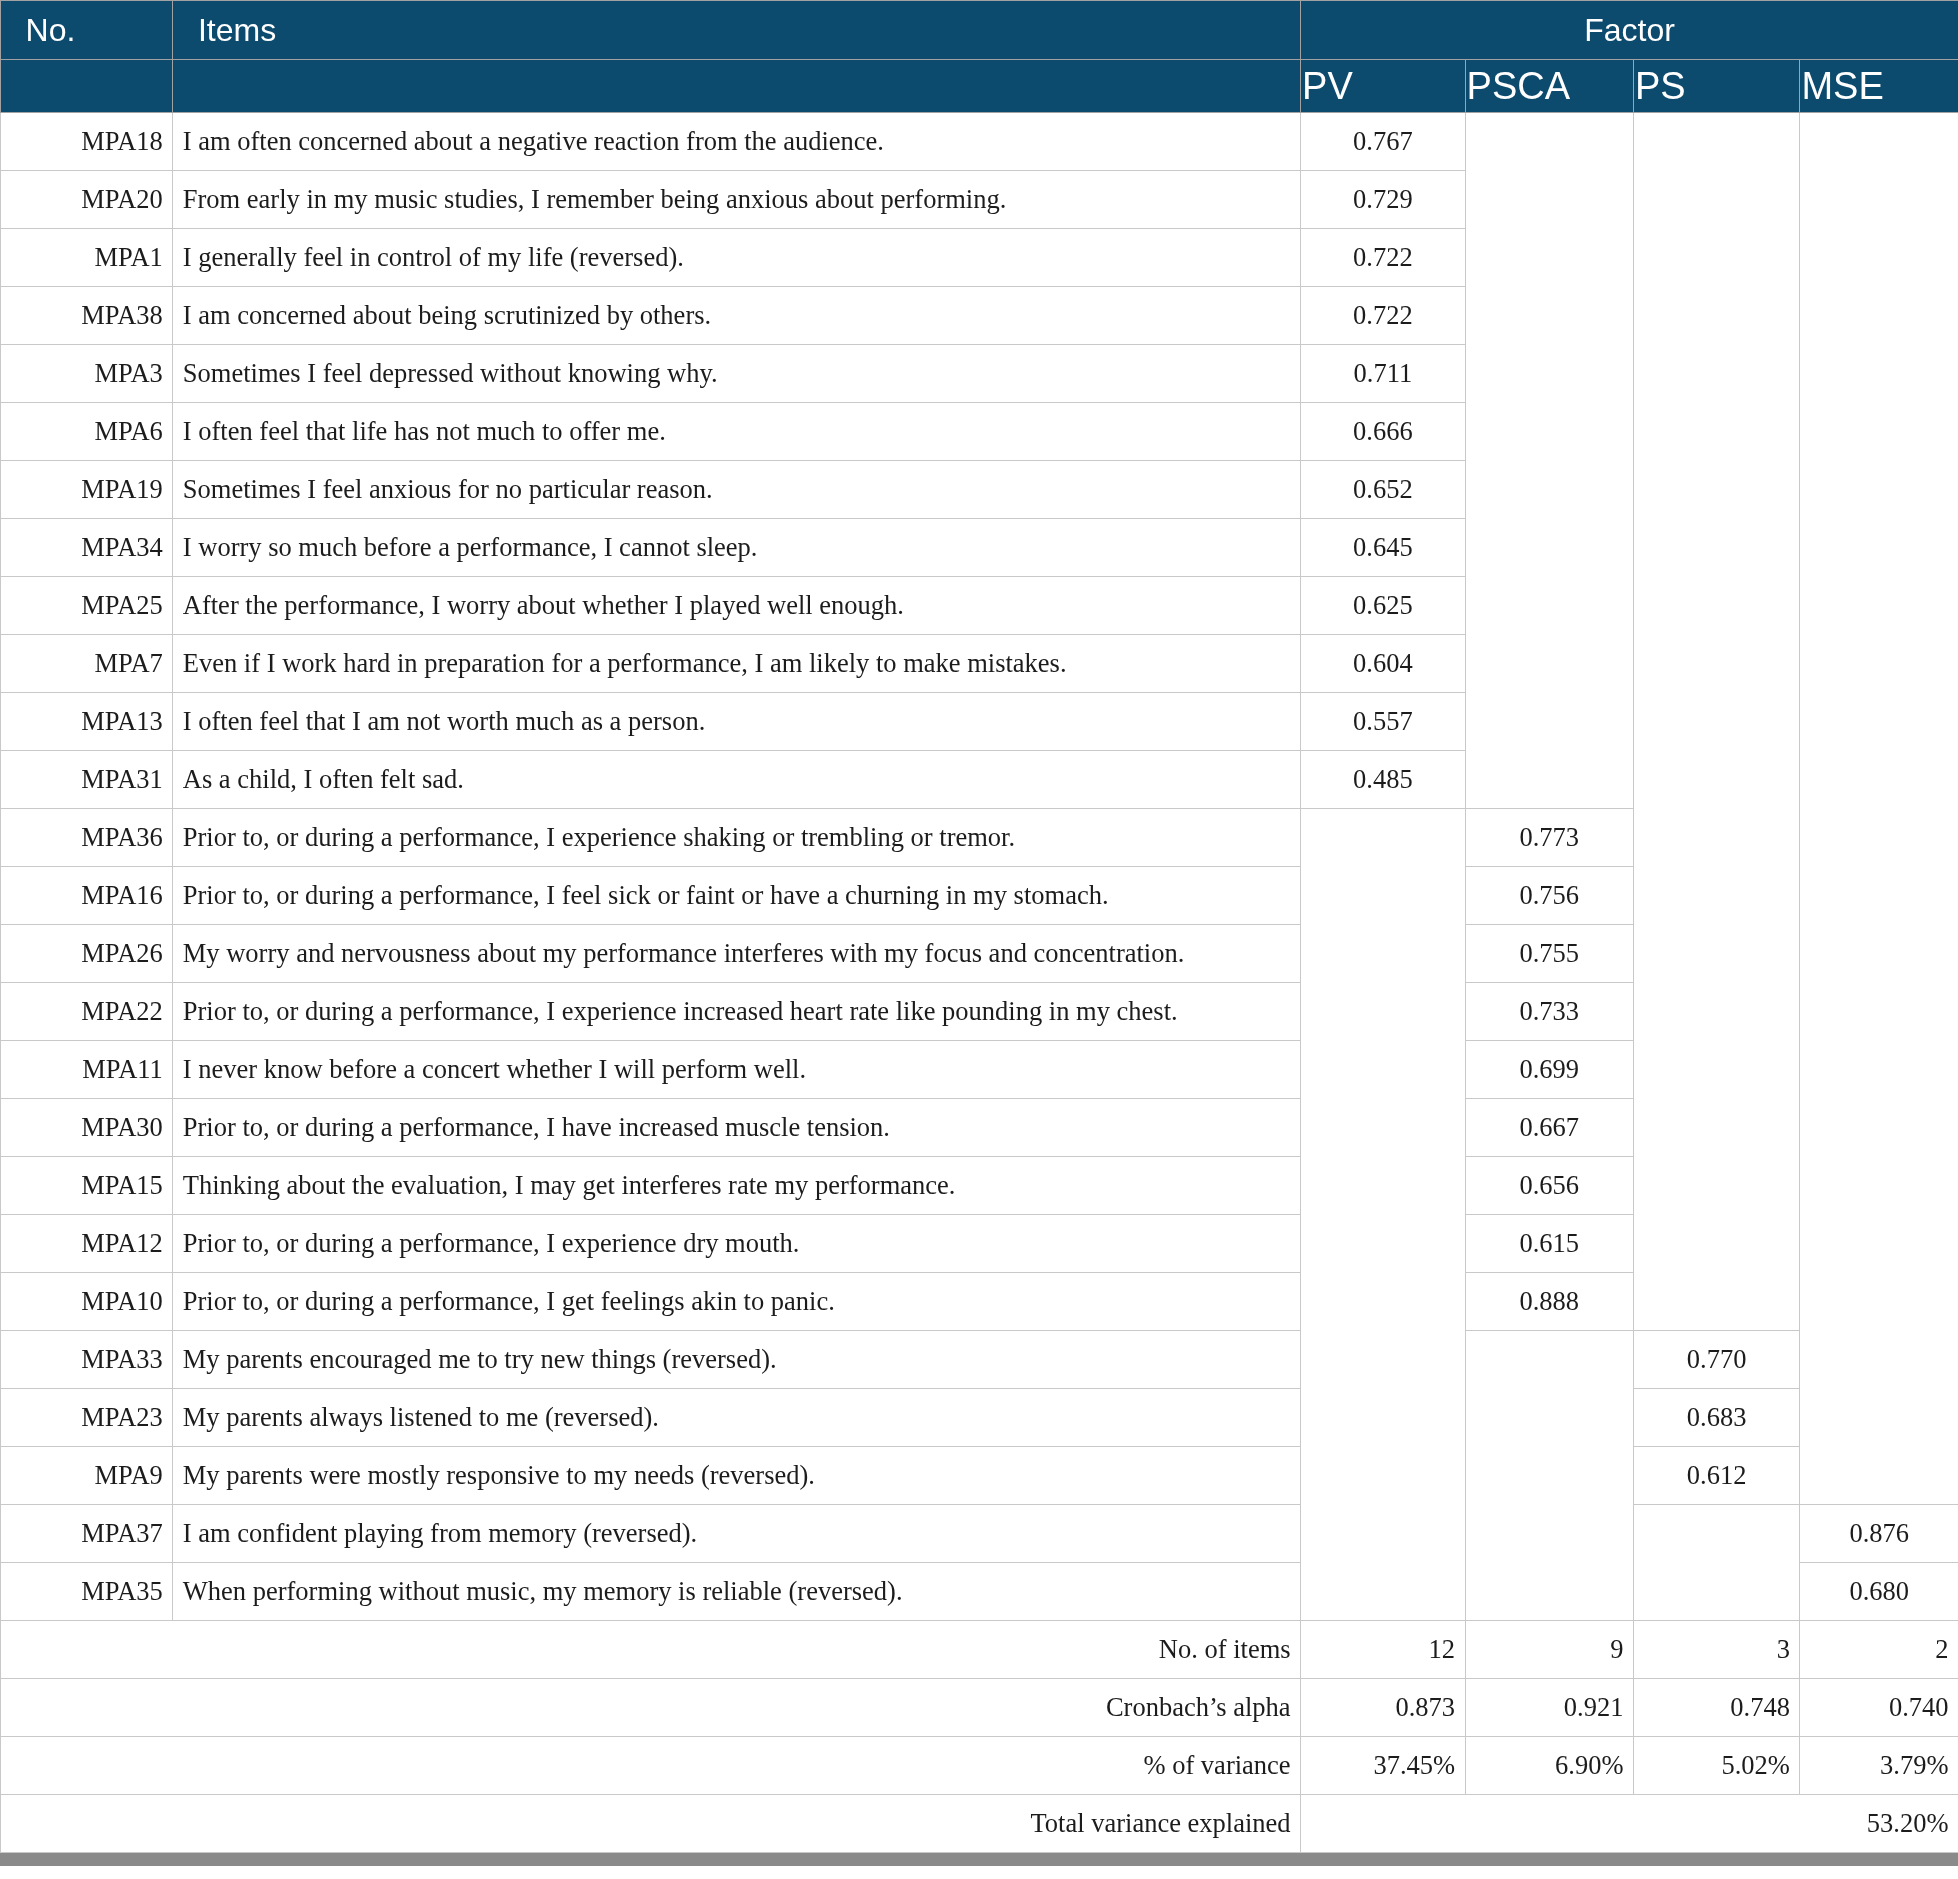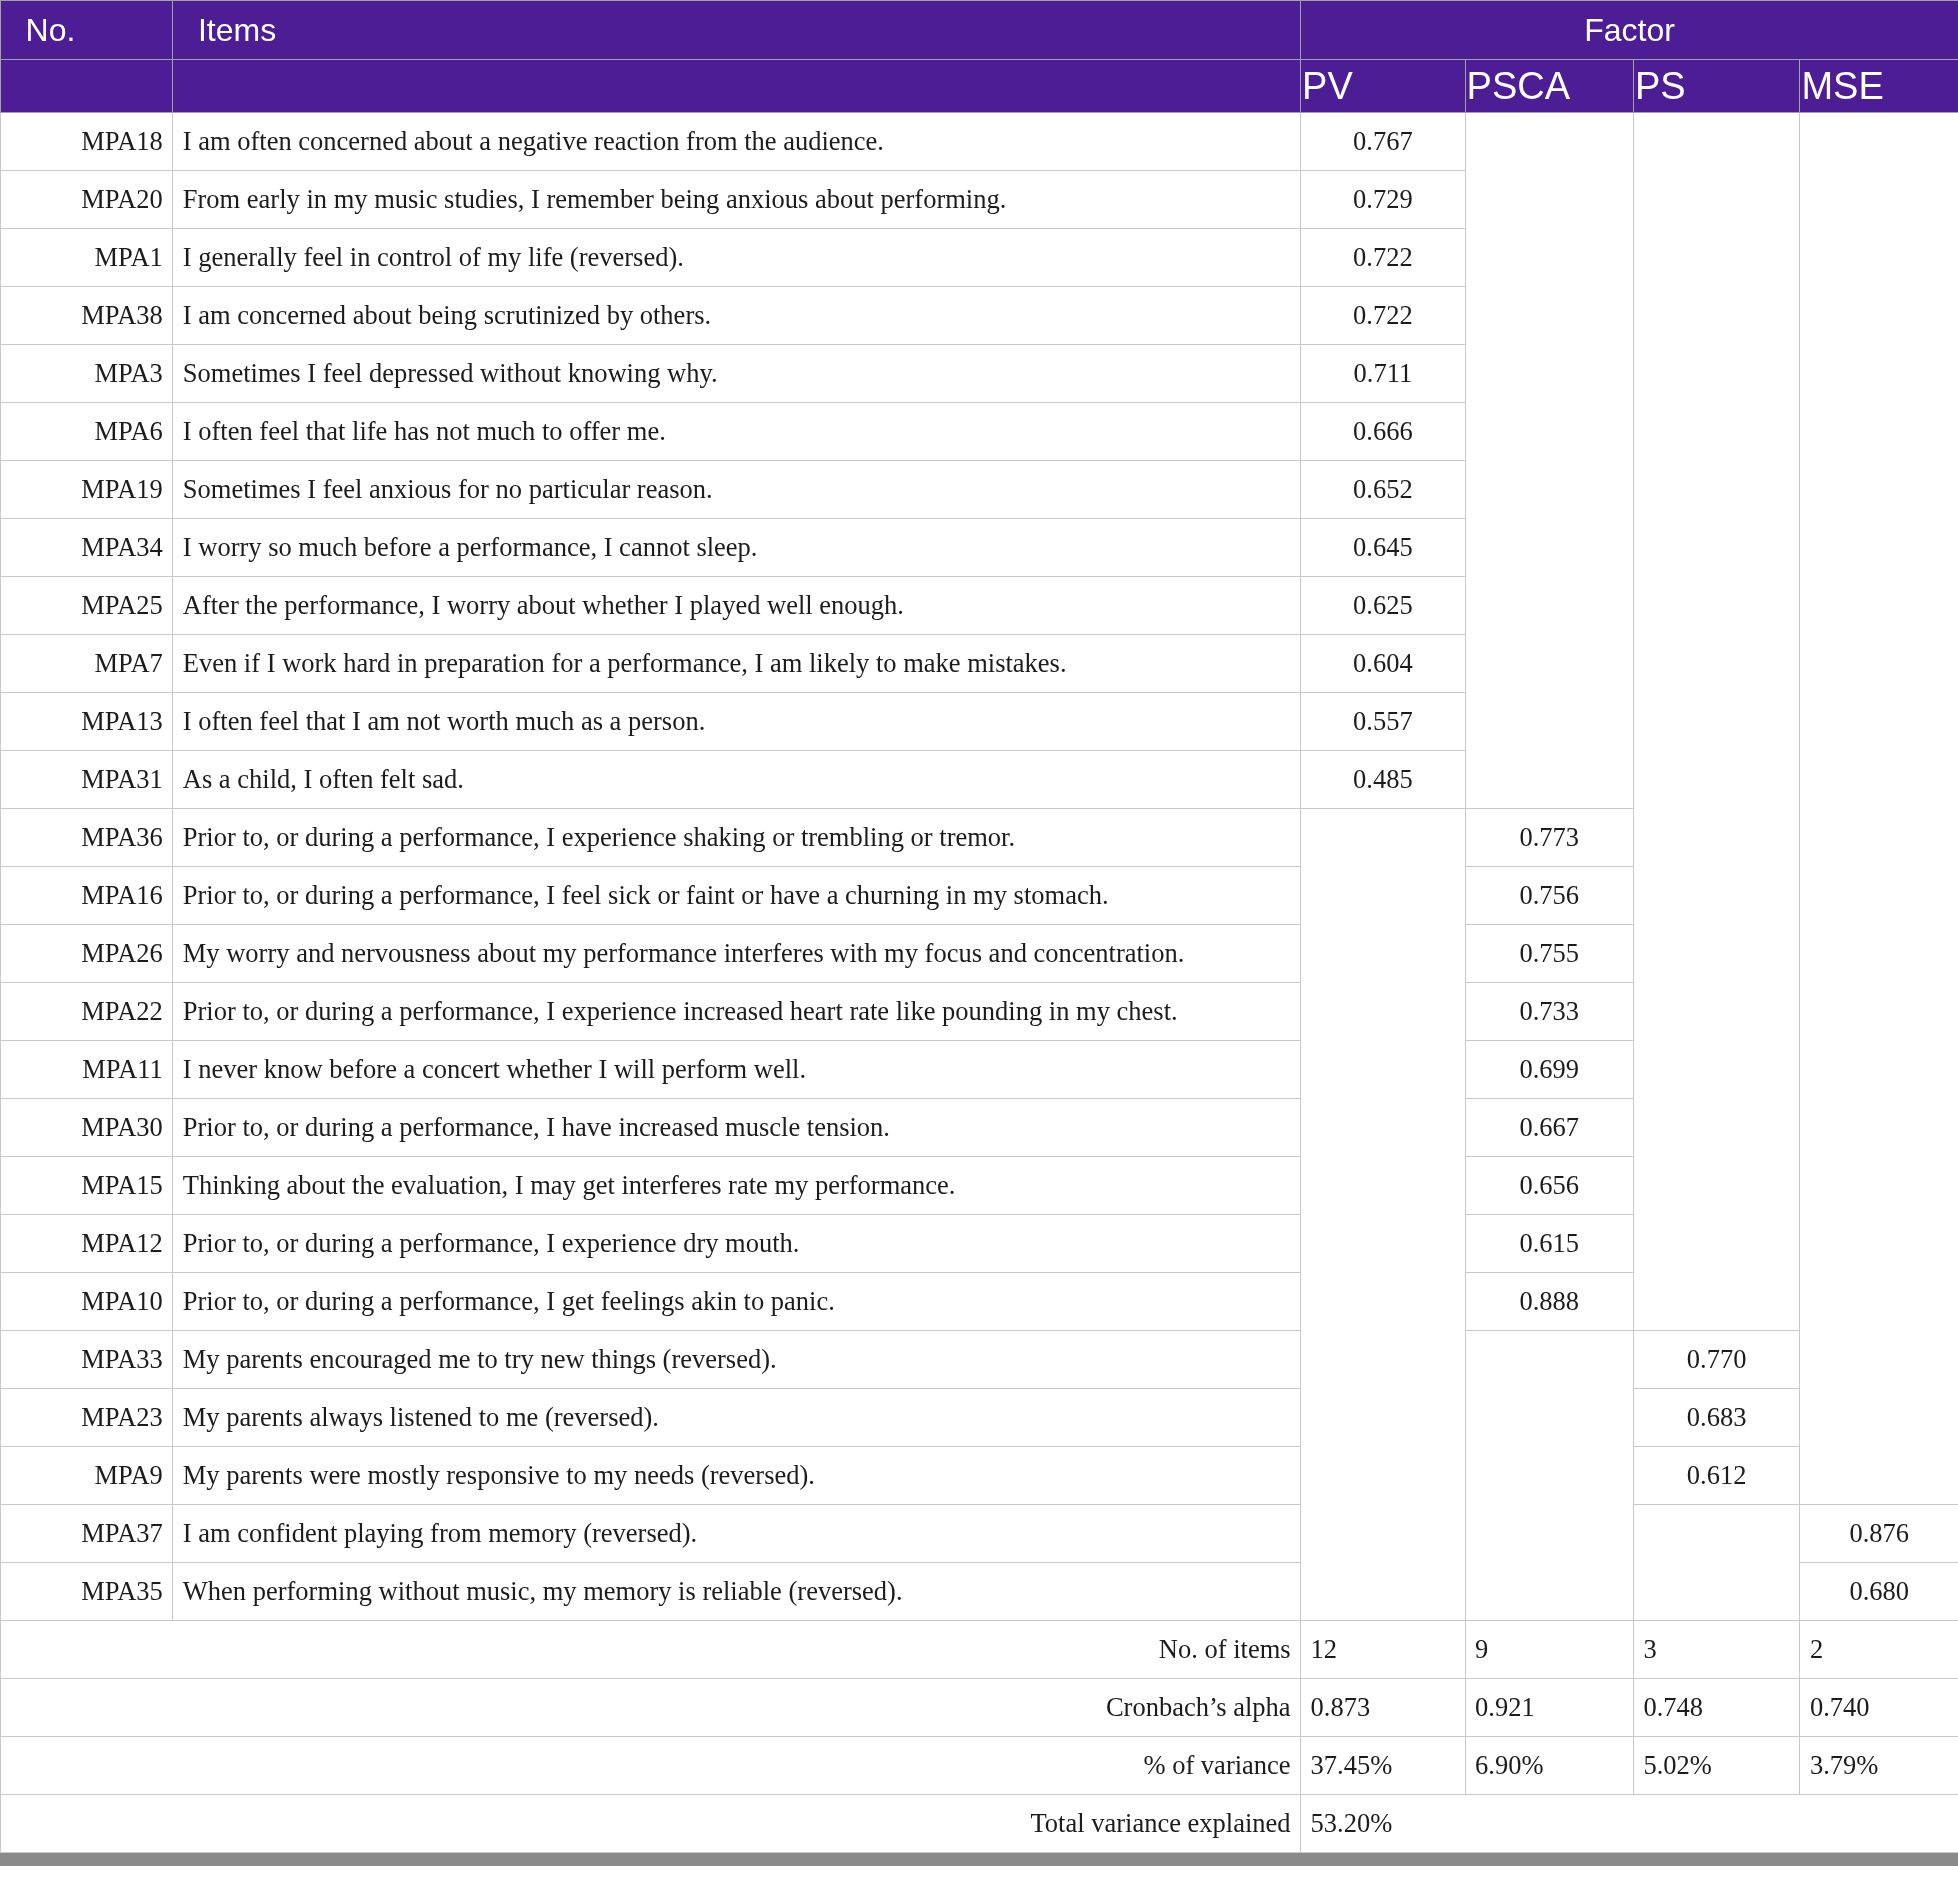--- a/index.html
+++ b/index.html
@@ -12,21 +12,21 @@
     box-sizing: border-box;
     background: #ffffff;
   }
   table.factor-table {
     border-collapse: collapse;
     table-layout: fixed;
     width: 1959px;
   }
   
   table.factor-table th {
-    background: #4c1d95;
+    background: #0c4a6e;
     color: #ffffff;
     font-family: "Liberation Sans", sans-serif;
     font-weight: 400;
     border: 0.9px solid #a2a2a2;
     box-sizing: border-box;
     margin-top: 34px;
   }
   tr.head-main th {
     height: 59px;
     font-size: 32px;
@@ -69,21 +69,21 @@
   }
   td.empty {
     background: #ffffff;
   }
   td.sum-label {
     text-align: right;
     padding-right: 24.6px;
     margin-top: 12px;
   }
   td.sum-val {
-    text-align: left;
+    text-align: right;
   }
   .bottom-bar {
     width: 1959px;
     height: 13.2px;
     background: #8a8a8a;
   }
 </style>
 </head>
 <body>
 

